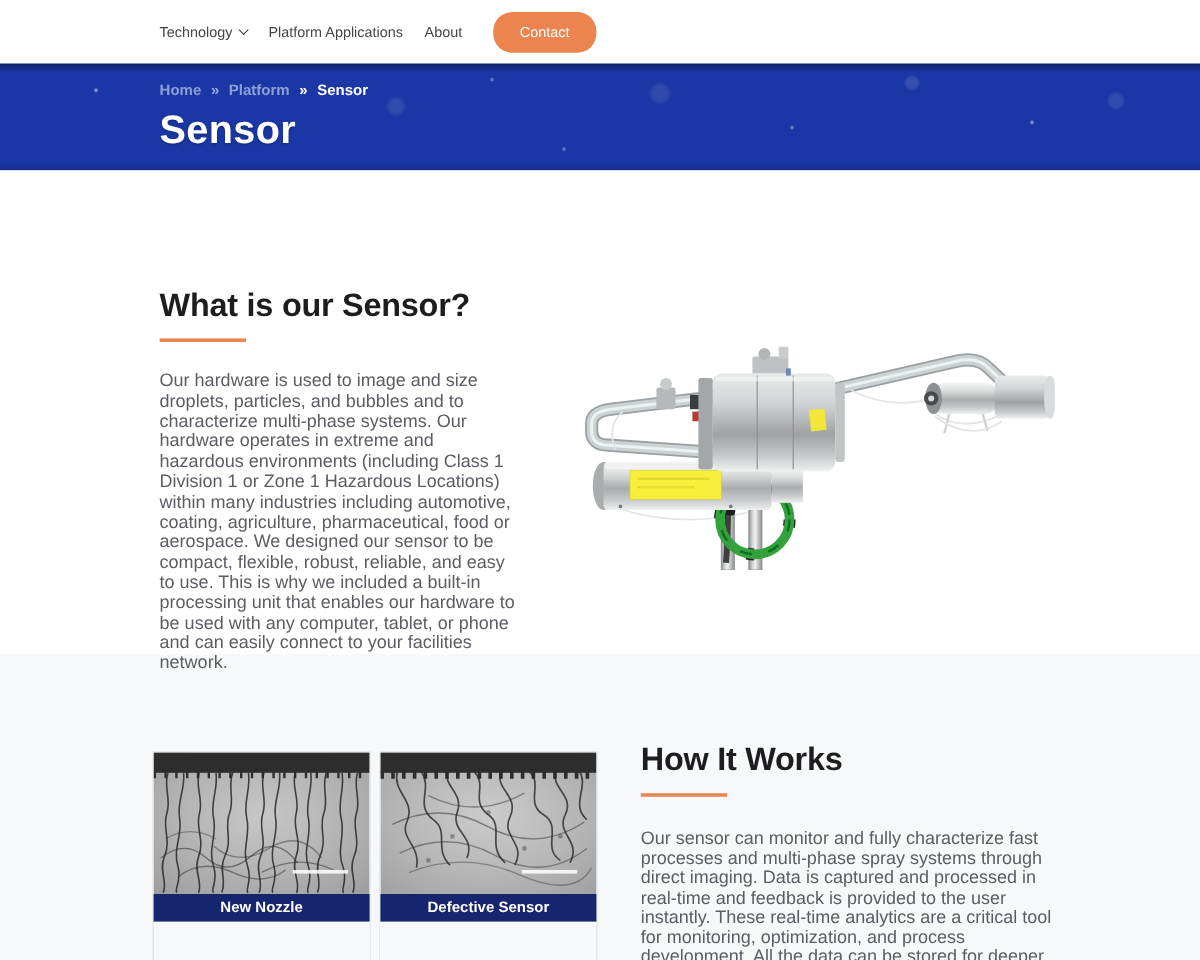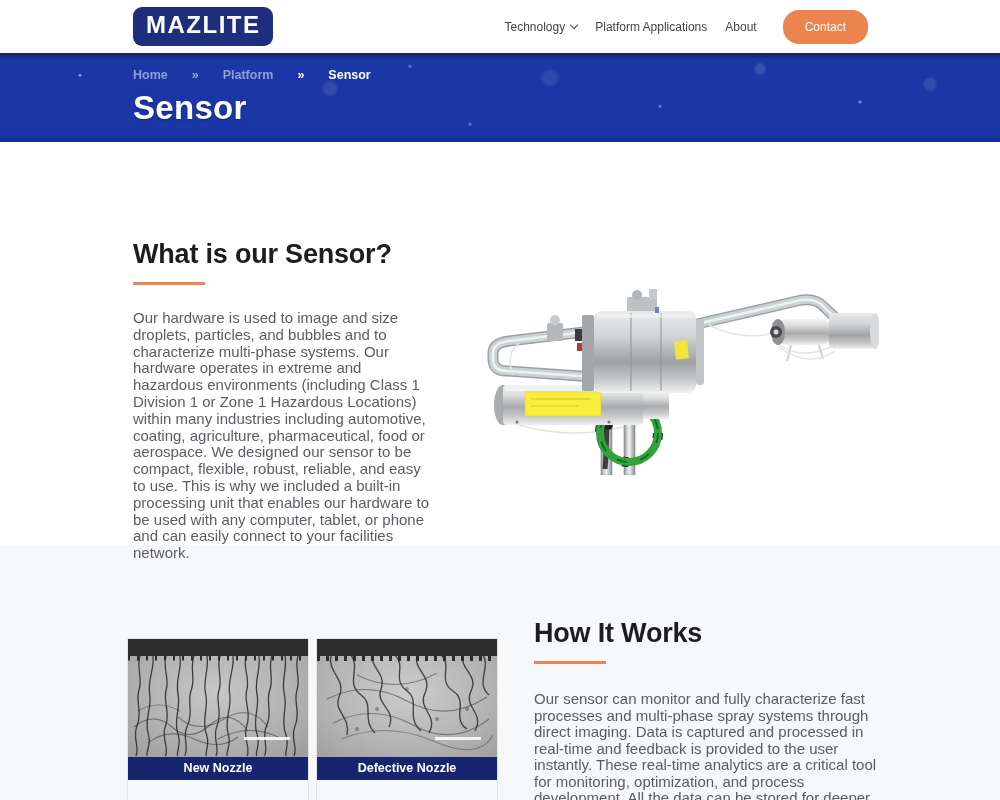--- a/index.html
+++ b/index.html
@@ -47,21 +47,21 @@
       radial-gradient(circle at 33% 40%, rgba(255,255,255,.10) 0 5px, transparent 9px),
       radial-gradient(circle at 47% 80%, rgba(255,255,255,.30) 0 1px, transparent 2px),
       radial-gradient(circle at 55% 28%, rgba(255,255,255,.09) 0 6px, transparent 10px),
       radial-gradient(circle at 66% 60%, rgba(255,255,255,.35) 0 1px, transparent 2px),
       radial-gradient(circle at 76% 18%, rgba(255,255,255,.12) 0 4px, transparent 7px),
       radial-gradient(circle at 86% 55%, rgba(255,255,255,.40) 0 1px, transparent 2px),
       radial-gradient(circle at 93% 35%, rgba(255,255,255,.10) 0 5px, transparent 8px),
       radial-gradient(circle at 41% 15%, rgba(255,255,255,.30) 0 1px, transparent 2px),
       linear-gradient(to bottom, rgba(4,9,40,.45) 0, rgba(4,9,40,0) 8%, rgba(4,9,40,0) 92%, rgba(4,9,40,.22) 100%);
   }
-  .breadcrumb { display:flex; gap:24px; font-size:12.5px; font-weight:bold; }
+  .breadcrumb { display:flex; gap:8px; font-size:12.5px; font-weight:bold; }
   .crumb-link { color:#8da0d6; cursor:pointer; }
   .crumb-sep  { color:#9aabdc; }
   .crumb-current { color:#ffffff; }
   .hero-title {
     color:#fff; font-size:33px; font-weight:bold; margin-top:7px;
     letter-spacing:.3px; text-shadow:0 1px 2px rgba(0,0,30,.35);
   }
 
   
   .section-what {
@@ -77,35 +77,34 @@
   .body-text {
     margin-top:25px; font-size:15px; line-height:16.8px; color:#5c5c66;
   }
   .col-image { flex:1; padding-top:46px; }
 
   
   .section-how {
     height:255px; background:#f7f8fa; display:flex;
     padding:73px 0 0 128px;
   }
-  .figures { display:flex; gap:9px; margin-top:21px; }
+  .figures { display:flex; gap:9px; margin-top:9px; }
   .figure { width:180px; box-shadow:0 0 0 1px rgba(0,0,0,.07); }
   .figure-img { display:block; width:180px; height:118px; }
   .figure-caption {
     background:#16266e; color:#fff; font-size:12.5px; font-weight:bold;
     text-align:center; height:23px; line-height:23px;
   }
   .how-col { margin-left:37px; width:350px; }
   .how-col .body-text { margin-top:27px; line-height:16.5px; }
 </style>
 </head>
 <body>
 
 <header class="navbar">
-  <div class="logo">MAZLITE</div>
   <nav class="nav">
     <div class="nav-item">
       <span>Technology</span>
       <span class="chevron"></span>
     </div>
     <div class="nav-item">
       <span>Platform Applications</span>
     </div>
     <div class="nav-item">
       <span>About</span>
@@ -296,21 +295,21 @@
         </g>
         <g fill="#333" opacity=".4">
           <circle cx="60" cy="70" r="2"></circle>
             <circle cx="120" cy="80" r="2"></circle>
           <circle cx="90" cy="50" r="2"></circle>
             <circle cx="40" cy="90" r="2"></circle>
             <circle cx="150" cy="70" r="2"></circle>
         </g>
         <rect x="118" y="98" width="46" height="3" fill="#ffffff" opacity=".85"></rect>
       </svg>
-      <figcaption class="figure-caption">Defective Nozzle</figcaption>
+      <figcaption class="figure-caption">Defective Sensor</figcaption>
     </figure>
 
   </div>
 
   <div class="how-col">
     <h2 class="section-heading">How It Works</h2>
     <div class="orange-bar"></div>
     <p class="body-text">Our sensor can monitor and fully characterize fast processes and multi-phase spray systems through direct imaging. Data is captured and processed in real-time and feedback is provided to the user instantly. These real-time analytics are a critical tool for monitoring, optimization, and process development. All the data can be stored for deeper analysis through post-processing and comparisons with other datasets.</p>
   </div>
 </section>

